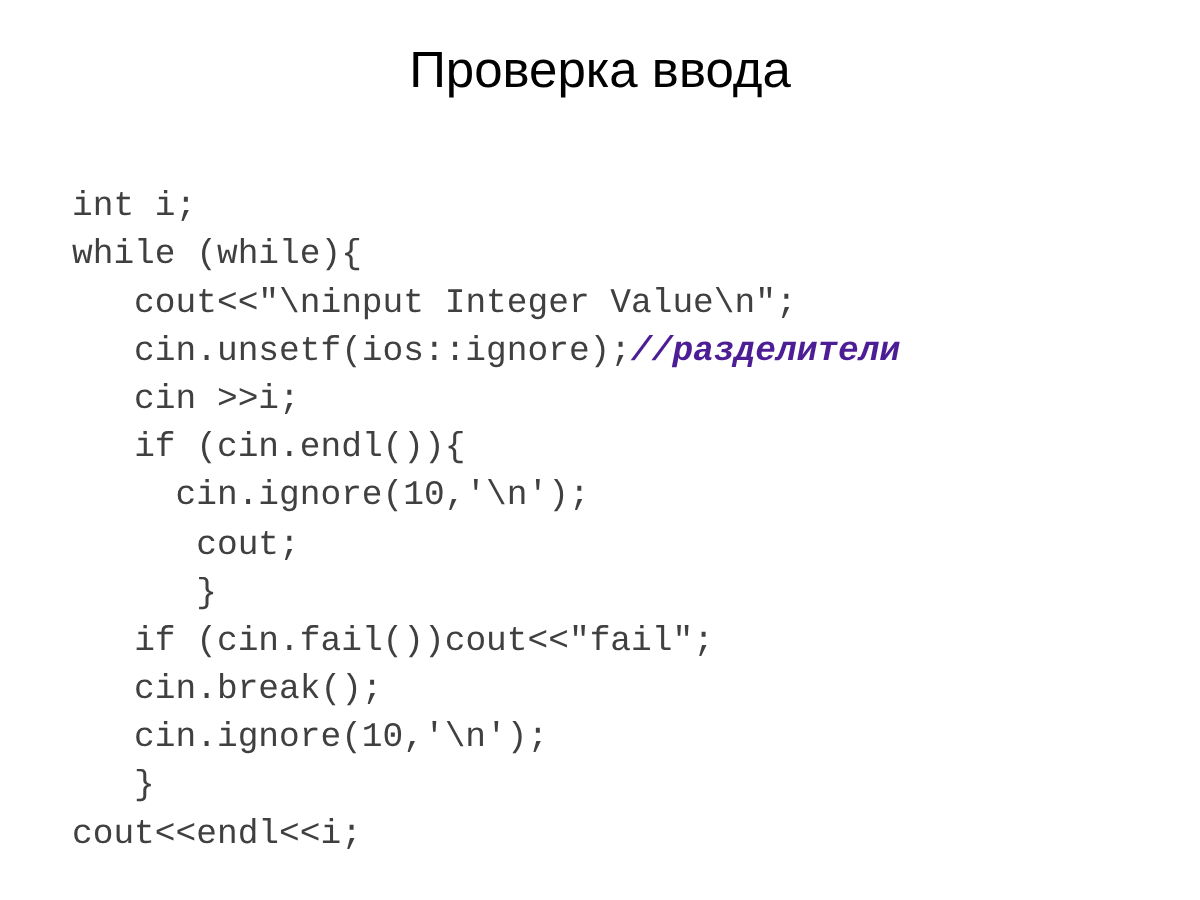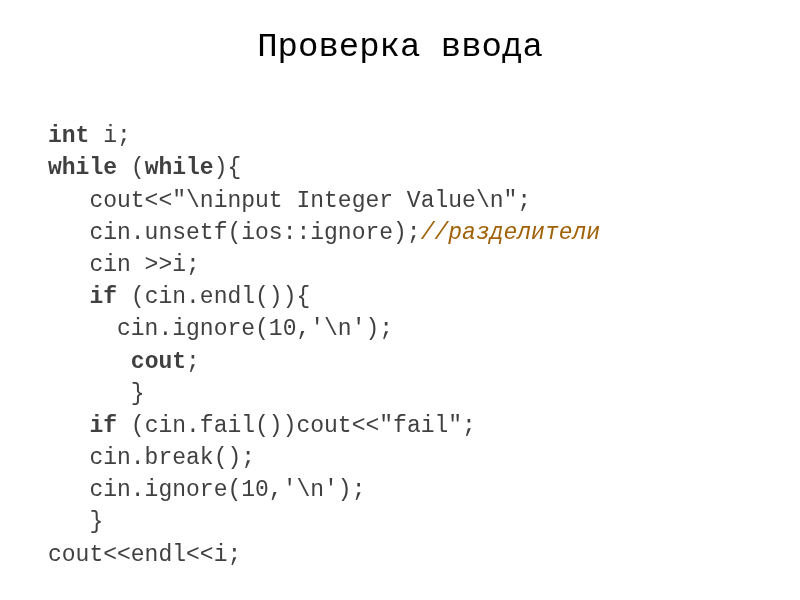--- a/index.html
+++ b/index.html
@@ -10,33 +10,32 @@
     font-family: Arial, Helvetica, sans-serif;
     padding: 28px 0 0 0;
     overflow: hidden;
   }
   .title {
     text-align: center;
     font-size: 34px;
     color: #000;
     font-weight: 400;
     margin-bottom: 22px;
-    font-family: Liberation Mono, monospace;
   }
   .code {
     font-family: "Courier New", Courier, monospace;
     font-size: 23px;
     line-height: 1.4;
     color: #404040;
     padding-left: 48px;
     white-space: pre;
   }
-  .kw { font-weight: 700; text-align: center; }
+  .kw { font-weight: 400; text-align: center; }
   .ch { color: #404040; }
-  .cmt { color: #a16207; font-style: italic; }
+  .cmt { color: #4c1d95; font-style: italic; font-weight: bold; }
 </style>
 </head>
 <body>
 
 <div class="title">Проверка ввода</div>
 
 <div class="code">
 <span><span class="kw">int</span><span> i;</span></span>
 <span><span class="kw">while</span><span> (</span><span class="kw">while</span><span>){</span></span>
 <span><span>   cout&lt;&lt;</span><span>"\ninput Integer Value\n"</span><span>;</span></span>

